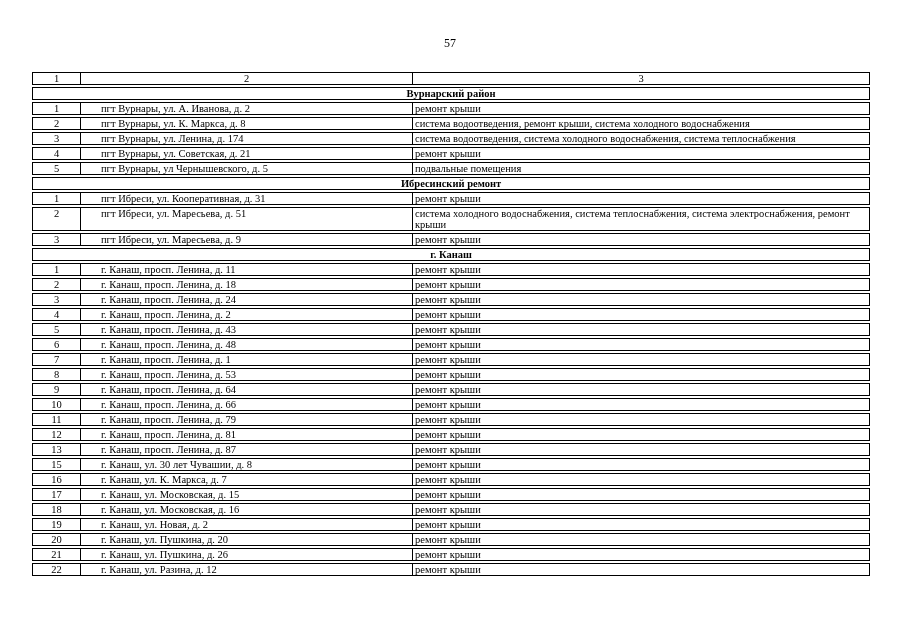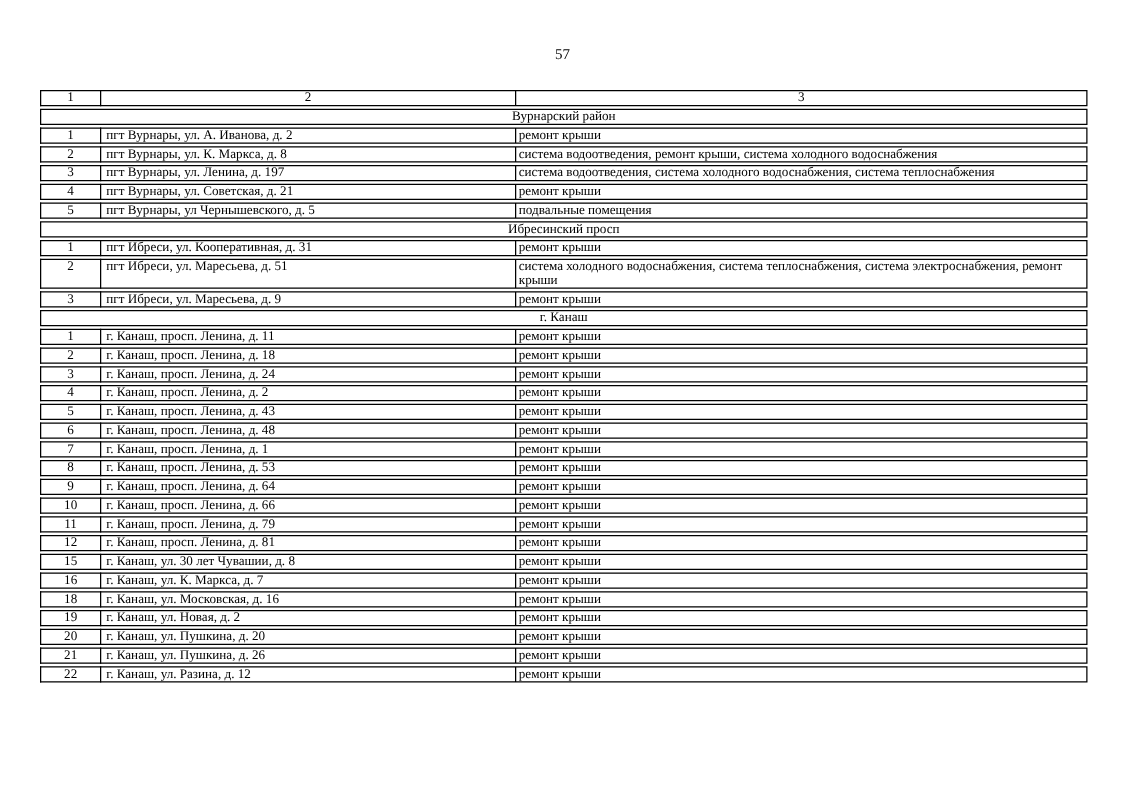--- a/index.html
+++ b/index.html
@@ -39,23 +39,23 @@
     vertical-align:top;
     border-top:1px solid #000;
     border-bottom:1px solid #000;
     border-left:1px solid #000;
     overflow:hidden;
     word-wrap:break-word;
   }
   tr td:last-child{border-right:1px solid #000;}
   td.num{text-align:center;}
   td.center{text-align:center;}
-  td.addr{padding-left:4px;}
+  td.addr{padding-left:20px;}
   td.section{
-    font-weight:normal;
+    font-weight:bold;
     text-align:center;
   }
 </style>
 </head>
 <body>
 
 <div class="page">
   <div class="page-number">57</div>
 
   <table class="repairs">
@@ -80,35 +80,35 @@
           <td class="addr">пгт Вурнары, ул. А. Иванова, д. 2</td>
           <td class="works">ремонт крыши</td>
         </tr>
         <tr>
           <td class="num">2</td>
           <td class="addr">пгт Вурнары, ул. К. Маркса, д. 8</td>
           <td class="works">система водоотведения, ремонт крыши, система холодного водоснабжения</td>
         </tr>
         <tr>
           <td class="num">3</td>
-          <td class="addr">пгт Вурнары, ул. Ленина, д. 197</td>
+          <td class="addr">пгт Вурнары, ул. Ленина, д. 174</td>
           <td class="works">система водоотведения, система холодного водоснабжения, система теплоснабжения</td>
         </tr>
         <tr>
           <td class="num">4</td>
           <td class="addr">пгт Вурнары, ул. Советская, д. 21</td>
           <td class="works">ремонт крыши</td>
         </tr>
         <tr>
           <td class="num">5</td>
           <td class="addr">пгт Вурнары, ул  Чернышевского, д. 5</td>
           <td class="works">подвальные помещения</td>
         </tr>
         <tr>
-          <td colspan="3" class="section">Ибресинский просп</td>
+          <td colspan="3" class="section">Ибресинский ремонт</td>
         </tr>
         <tr>
           <td class="num">1</td>
           <td class="addr">пгт Ибреси, ул. Кооперативная, д. 31</td>
           <td class="works">ремонт крыши</td>
         </tr>
         <tr>
           <td class="num">2</td>
           <td class="addr">пгт Ибреси, ул. Маресьева, д. 51</td>
           <td class="works">система холодного водоснабжения, система теплоснабжения, система электроснабжения, ремонт крыши</td>
@@ -175,27 +175,37 @@
           <td class="num">11</td>
           <td class="addr">г. Канаш, просп. Ленина, д. 79</td>
           <td class="works">ремонт крыши</td>
         </tr>
         <tr>
           <td class="num">12</td>
           <td class="addr">г. Канаш, просп. Ленина, д. 81</td>
           <td class="works">ремонт крыши</td>
         </tr>
         <tr>
+          <td class="num">13</td>
+          <td class="addr">г. Канаш, просп. Ленина, д. 87</td>
+          <td class="works">ремонт крыши</td>
+        </tr>
+        <tr>
           <td class="num">15</td>
           <td class="addr">г. Канаш, ул. 30 лет Чувашии, д. 8</td>
           <td class="works">ремонт крыши</td>
         </tr>
         <tr>
           <td class="num">16</td>
           <td class="addr">г. Канаш, ул. К. Маркса, д. 7</td>
+          <td class="works">ремонт крыши</td>
+        </tr>
+        <tr>
+          <td class="num">17</td>
+          <td class="addr">г. Канаш, ул. Московская, д. 15</td>
           <td class="works">ремонт крыши</td>
         </tr>
         <tr>
           <td class="num">18</td>
           <td class="addr">г. Канаш, ул. Московская, д. 16</td>
           <td class="works">ремонт крыши</td>
         </tr>
         <tr>
           <td class="num">19</td>
           <td class="addr">г. Канаш, ул. Новая, д. 2</td>

